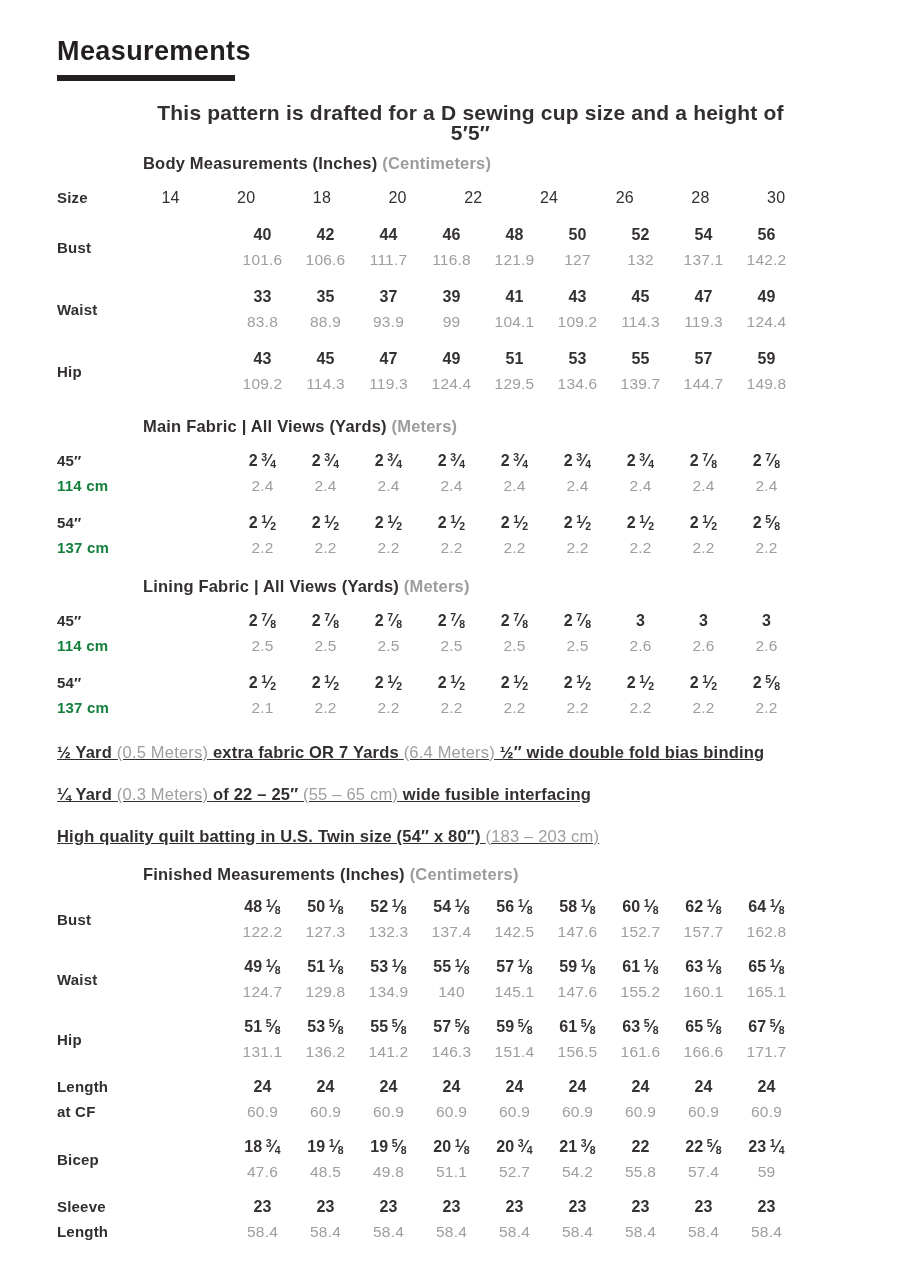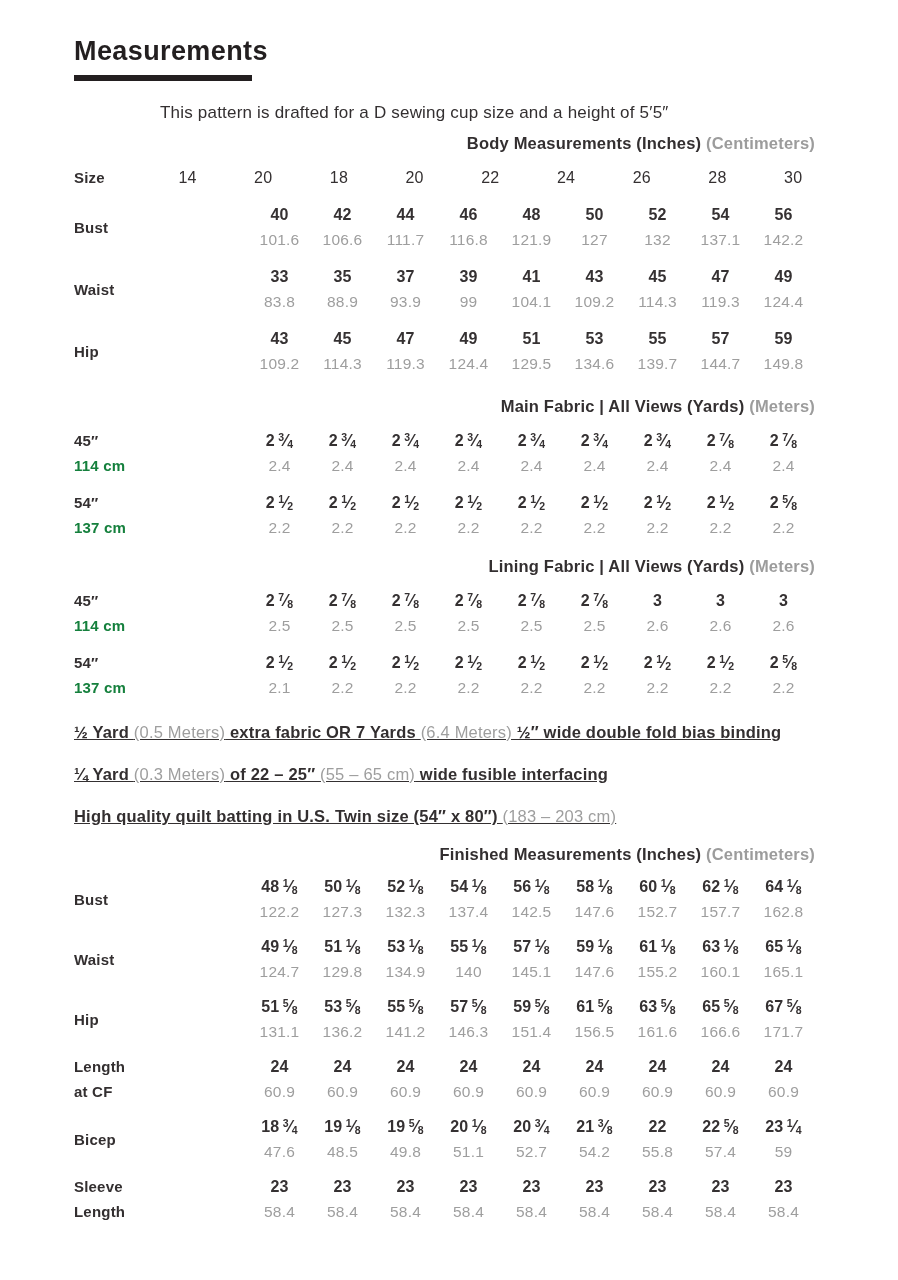--- a/index.html
+++ b/index.html
@@ -1,31 +1,31 @@
 <!DOCTYPE html>
 <html><head>
 <meta charset="utf-8">
 <style>
   html, body { margin: 0; padding: 0; background: #ffffff; }
   .page {
     width: 798px; height: 1280px; box-sizing: border-box;
     padding: 36px 0 8px 57px; overflow: hidden; background: #ffffff;
     font-family: "Liberation Sans", sans-serif;
-    color: #343031; letter-spacing: 0.2px; margin-left: 17px;
+    color: #343031; letter-spacing: 0.2px;
   }
   h1.title {
     margin: 0; font-size: 27px; line-height: 30px;
     font-weight: bold; color: #231f20; letter-spacing: 0.4px;
   }
   .title-underline { width: 178px; height: 6px; background: #231f20; margin-top: 9px; }
   .intro {
-    margin: 22px 0 0 86px; font-size: 17px; line-height: 20px;
-    font-weight: normal; color: #332f30;
+    margin: 22px 0 0 86px; font-size: 21px; line-height: 20px;
+    font-weight: bold; color: #332f30; text-align: center;
   }
-  .sec-header { margin-left: 86px; font-size: 16.5px; line-height: 20px; font-weight: bold; color: #332f30; text-align: right; }
+  .sec-header { margin-left: 86px; font-size: 16.5px; line-height: 20px; font-weight: bold; color: #332f30; }
   .sec-header .h-alt { color: #9c9c9c; }
   .sec.body-measurements    .sec-header { margin-top: 10px; }
   .sec.main-fabric          .sec-header { margin-top: 20px; }
   .sec.lining-fabric        .sec-header { margin-top: 16px; }
   .sec.finished-measurements .sec-header { margin-top: 18px; }
 
   .size-row { display: flex; margin-top: 12px; height: 25px; line-height: 25px; gap: 32px; }
   .size-row .size-lab { width: 86px; font-weight: bold; font-size: 15px; color: #332f30; }
   .cell { width: 63px; text-align: center; }
 

